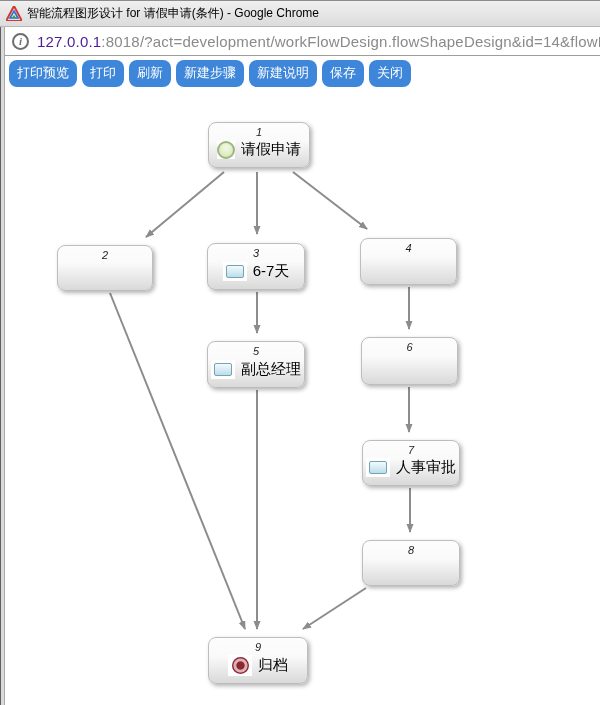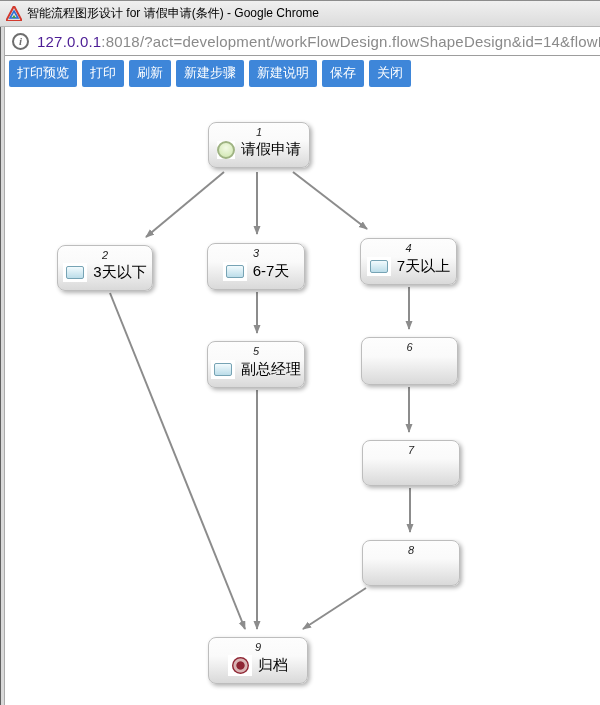--- a/index.html
+++ b/index.html
@@ -25,21 +25,21 @@
   .info-icon { width:17px; height:17px; border:2px solid #6e6e6e; border-radius:50%;
                color:#6e6e6e; font-size:11px; font-weight:bold; line-height:13px;
                text-align:center; margin-right:8px; flex:0 0 auto;
                font-family:"Liberation Serif", serif; font-style:italic; }
   .url-text { font-size:15px; white-space:nowrap; color:#8a8a8a; letter-spacing:.2px; }
   .url-host { color:#4c1d95; }
 
   
   .toolbar { height:32px; background:#fff; padding:4px 0 0 9px; white-space:nowrap; }
   .tb-btn { display:inline-block; background:#3e86d9; color:#fff; font-size:13px;
-            padding:4px 8px 5px; margin-right:5px; border:none; border-radius:2px;
+            padding:4px 8px 5px; margin-right:5px; border:none; border-radius:8px;
             cursor:pointer; font-family:"Liberation Sans", sans-serif; }
 
   
   .canvas { position:relative; width:600px; height:617px; background:#fff; }
   .edges-svg { position:absolute; left:0; top:0; width:600px; height:617px;
                pointer-events:none; }
 
   .node { position:absolute; border-radius:8px; border:1px solid #bdbdbd;
           background:linear-gradient(#fdfdfd,#fafafa 40%,#d9d9d9);
           box-shadow:2px 2px 4px rgba(0,0,0,.3); cursor:pointer;
@@ -107,59 +107,53 @@
         <div class="node-num">1</div>
         <div class="node-body">
           <span class="ic-wrap">
             <span class="ic-start"></span>
           </span>
           <span class="node-label">请假申请</span>
         </div>
       </div>
       <div class="node" style="left: 57px; top: 157px; width: 96px; height: 46px;">
         <div class="node-num">2</div>
-        <div class="node-body">
-          <span class="ic-wrap ic-step-wrap">
-            <span class="ic-step"></span>
-          </span>
-          <span class="node-label">3天以下</span>
-        </div>
       </div>
       <div class="node" style="left: 207px; top: 155px; width: 98px; height: 47px;">
         <div class="node-num">3</div>
         <div class="node-body">
           <span class="ic-wrap ic-step-wrap">
             <span class="ic-step"></span>
           </span>
           <span class="node-label">6-7天</span>
         </div>
       </div>
       <div class="node" style="left: 360px; top: 150px; width: 97px; height: 47px;">
         <div class="node-num">4</div>
-        <div class="node-body">
-          <span class="ic-wrap ic-step-wrap">
-            <span class="ic-step"></span>
-          </span>
-          <span class="node-label">7天以上</span>
-        </div>
       </div>
       <div class="node" style="left: 207px; top: 253px; width: 98px; height: 47px;">
         <div class="node-num">5</div>
         <div class="node-body">
           <span class="ic-wrap ic-step-wrap">
             <span class="ic-step"></span>
           </span>
           <span class="node-label">副总经理</span>
         </div>
       </div>
       <div class="node" style="left: 361px; top: 249px; width: 97px; height: 48px;">
         <div class="node-num">6</div>
       </div>
       <div class="node" style="left: 362px; top: 352px; width: 98px; height: 46px;">
         <div class="node-num">7</div>
+        <div class="node-body">
+          <span class="ic-wrap ic-step-wrap">
+            <span class="ic-step"></span>
+          </span>
+          <span class="node-label">人事审批</span>
+        </div>
       </div>
       <div class="node" style="left: 362px; top: 452px; width: 98px; height: 46px;">
         <div class="node-num">8</div>
       </div>
       <div class="node" style="left: 208px; top: 549px; width: 100px; height: 47px;">
         <div class="node-num">9</div>
         <div class="node-body">
           <span class="ic-wrap ic-end-wrap">
             <span class="ic-end"></span>
           </span>

